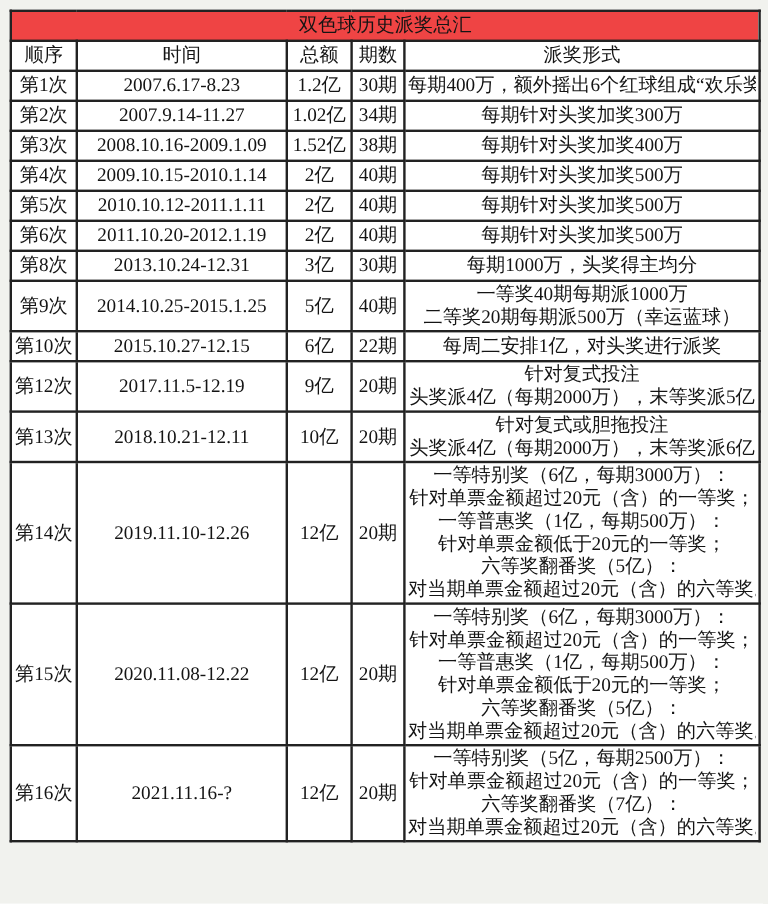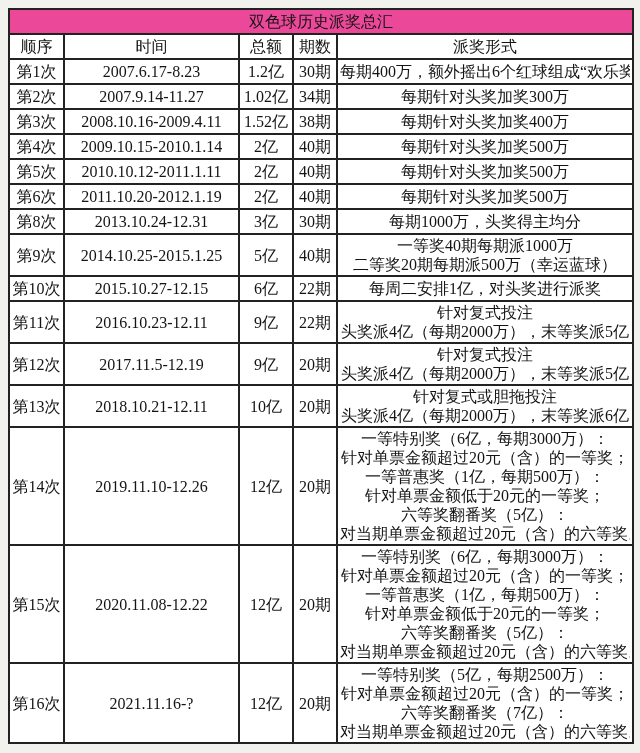--- a/index.html
+++ b/index.html
@@ -70,21 +70,21 @@
   <table class="prize-table">
     <colgroup>
       <col style="width:55px">
       <col style="width:175px">
       <col style="width:54px">
       <col style="width:44px">
       <col style="width:296px">
     </colgroup>
     <tbody>
       <tr>
-        <td class="title-cell" colspan="5" style="background: #ec4899; text-align: center;">双色球历史派奖总汇</td>
+        <td class="title-cell" colspan="5" style="background: #ef4444; text-align: center;">双色球历史派奖总汇</td>
       </tr>
       <tr>
         <th class="col-header">顺序</th>
         <th class="col-header">时间</th>
         <th class="col-header">总额</th>
         <th class="col-header">期数</th>
         <th class="col-header">派奖形式</th>
       </tr>
     </tbody>
     <tbody>
@@ -101,21 +101,21 @@
           <td class="order-cell">第2次</td>
           <td class="time-cell">2007.9.14-11.27</td>
           <td class="total-cell">1.02亿</td>
           <td class="periods-cell">34期</td>
           <td class="form-cell">
             <div class="form-line">每期针对头奖加奖300万</div>
           </td>
         </tr>
         <tr class="single-row">
           <td class="order-cell">第3次</td>
-          <td class="time-cell">2008.10.16-2009.4.11</td>
+          <td class="time-cell">2008.10.16-2009.1.09</td>
           <td class="total-cell">1.52亿</td>
           <td class="periods-cell">38期</td>
           <td class="form-cell">
             <div class="form-line">每期针对头奖加奖400万</div>
           </td>
         </tr>
         <tr class="single-row">
           <td class="order-cell">第4次</td>
           <td class="time-cell">2009.10.15-2010.1.14</td>
           <td class="total-cell">2亿</td>
@@ -161,30 +161,20 @@
             <div class="form-line">二等奖20期每期派500万（幸运蓝球）</div>
           </td>
         </tr>
         <tr class="single-row">
           <td class="order-cell">第10次</td>
           <td class="time-cell">2015.10.27-12.15</td>
           <td class="total-cell">6亿</td>
           <td class="periods-cell">22期</td>
           <td class="form-cell">
             <div class="form-line">每周二安排1亿，对头奖进行派奖</div>
-          </td>
-        </tr>
-        <tr>
-          <td class="order-cell">第11次</td>
-          <td class="time-cell">2016.10.23-12.11</td>
-          <td class="total-cell">9亿</td>
-          <td class="periods-cell">22期</td>
-          <td class="form-cell">
-            <div class="form-line">针对复式投注</div>
-            <div class="form-line">头奖派4亿（每期2000万），末等奖派5亿</div>
           </td>
         </tr>
         <tr>
           <td class="order-cell">第12次</td>
           <td class="time-cell">2017.11.5-12.19</td>
           <td class="total-cell">9亿</td>
           <td class="periods-cell">20期</td>
           <td class="form-cell">
             <div class="form-line">针对复式投注</div>
             <div class="form-line">头奖派4亿（每期2000万），末等奖派5亿</div>

